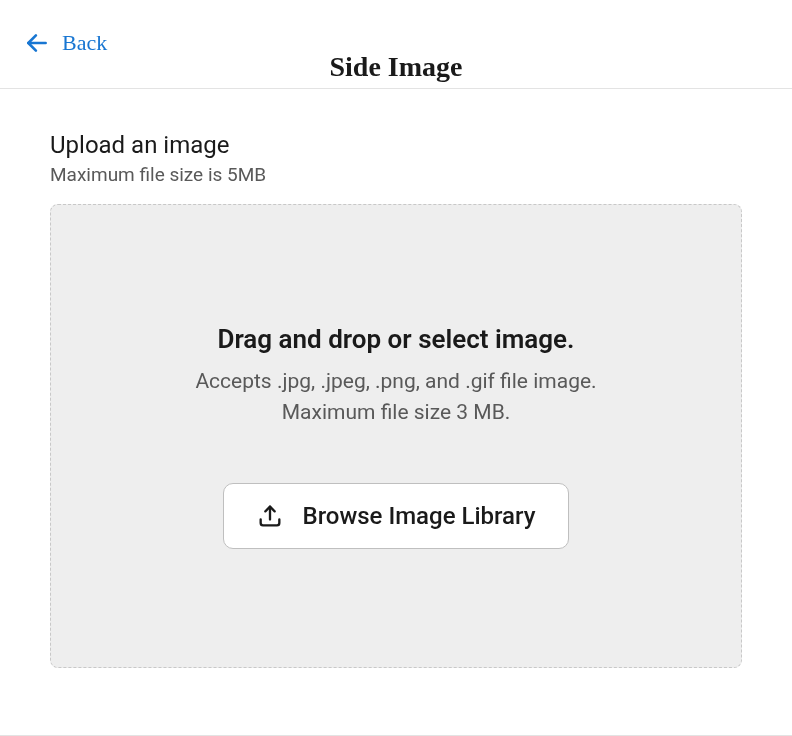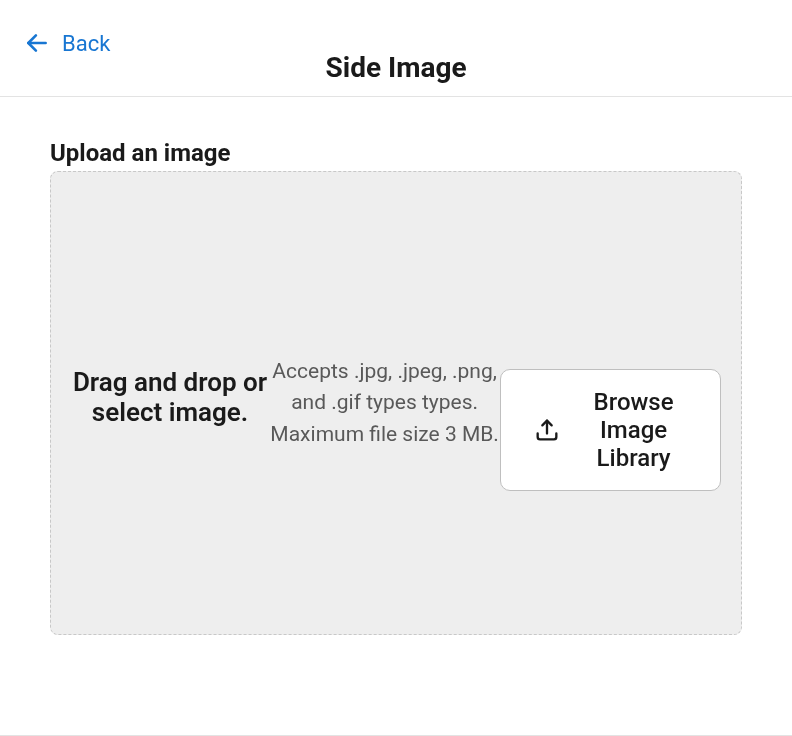--- a/index.html
+++ b/index.html
@@ -10,23 +10,24 @@
     body {
       font-family: -apple-system, BlinkMacSystemFont, "Segoe UI", Roboto, Helvetica, Arial, sans-serif;
       background: #ffffff;
       width: 792px;
       height: 736px;
       overflow: hidden;
     }
     .header {
       display: flex;
       align-items: center;
-      padding: 30px 24px 40px 24px;
+      padding: 30px 24px 32px 24px;
       border-bottom: 1px solid #e3e3e3;
       position: relative;
+      font-family: Liberation Serif, serif;
     }
     .back-button {
       display: flex;
       align-items: center;
       gap: 12px;
       color: #1876d2;
       font-size: 22px;
       cursor: pointer;
       user-select: none;
     }
@@ -44,36 +45,37 @@
       font-size: 28px;
       font-weight: 700;
       color: #1a1a1a;
       margin-top: 48px;
     }
     .content {
       padding: 42px 50px 0 50px;
     }
     .section-title {
       font-size: 24px;
-      font-weight: 700;
+      font-weight: 400;
       color: #1a1a1a;
       margin-bottom: 4px;
     }
     .section-subtitle {
       font-size: 19px;
       font-weight: 400;
       color: #595959;
       margin-bottom: 18px;
     }
     .dropzone {
       border: 1px dashed #c8c8c8;
       background: #eeeeee;
       border-radius: 8px;
       height: 464px;
       display: flex;
+      flex-direction: column;
       align-items: center;
       justify-content: center;
       text-align: center;
       padding: 20px;
     }
     .dz-primary {
       font-size: 26px;
       font-weight: 600;
       color: #1a1a1a;
       margin-bottom: 12px;
@@ -126,25 +128,26 @@
         <polyline points="11 19 4 12 11 5"></polyline>
       </svg>
     </span>
     <span>Back</span>
   </div>
   <div class="page-title">Side Image</div>
 </div>
 
 <div class="content">
   <div class="section-title">Upload an image</div>
+  <div class="section-subtitle">Maximum file size is 5MB</div>
 
   <div class="dropzone">
     <div class="dz-primary">Drag and drop or select image.</div>
     <div class="dz-secondary">
-      <div>Accepts .jpg, .jpeg, .png, and .gif types types.</div>
+      <div>Accepts .jpg, .jpeg, .png, and .gif file image.</div>
       <div>Maximum file size 3 MB.</div>
     </div>
     <div class="browse-button">
       <span class="upload-icon">
         <svg width="28" height="28" viewBox="0 0 24 24" fill="none" stroke="#1a1a1a" stroke-width="2" stroke-linecap="round" stroke-linejoin="round">
           <path d="M4 15v3a2 2 0 0 0 2 2h12a2 2 0 0 0 2-2v-3"></path>
           <polyline points="8 8 12 4 16 8"></polyline>
           <line x1="12" y1="4" x2="12" y2="15"></line>
         </svg>
       </span>

